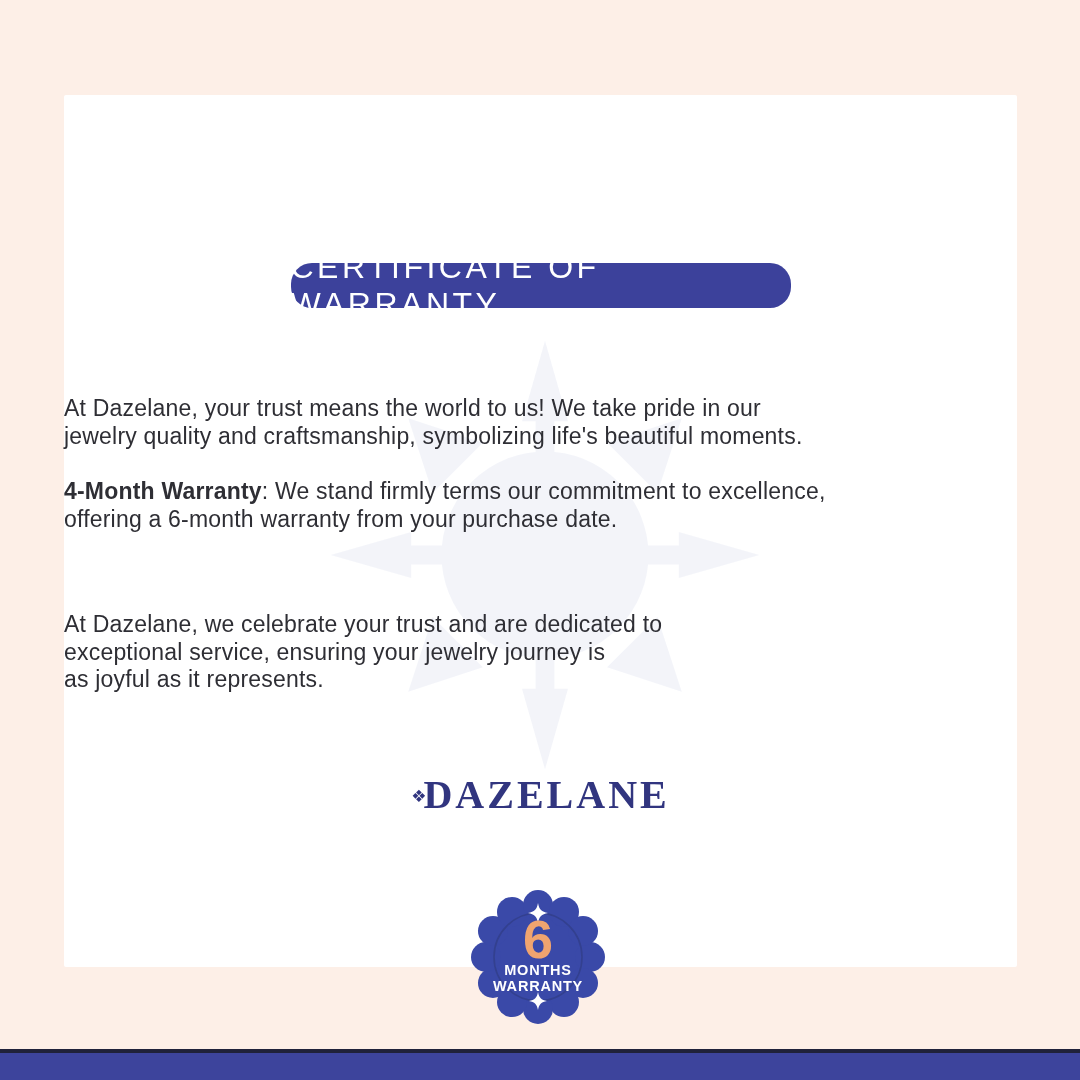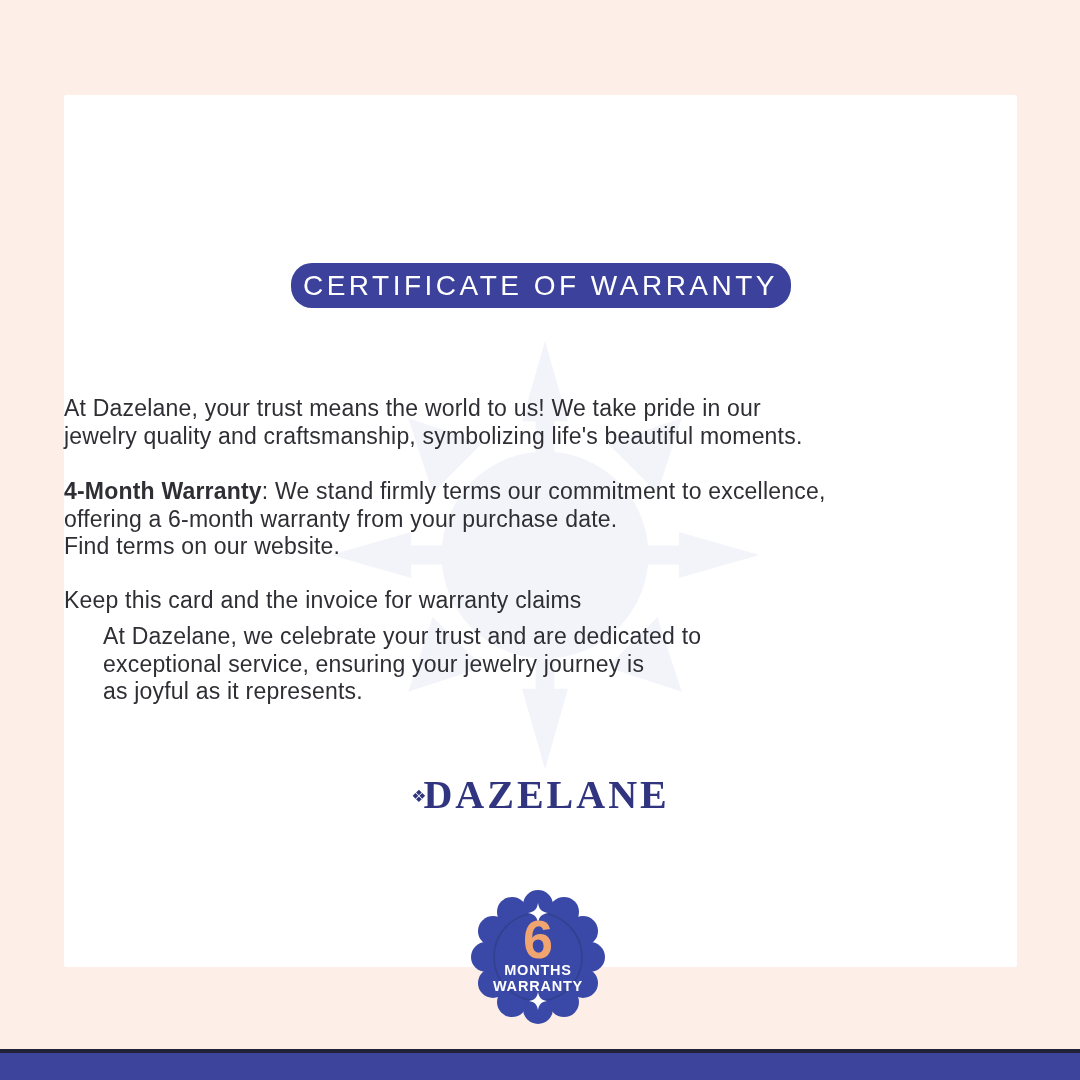--- a/index.html
+++ b/index.html
@@ -17,32 +17,32 @@
     opacity:0.06;pointer-events:none;
   }
   .watermark *{fill:var(--watermark,#4053a8);}
   .banner{
     position:absolute;left:50%;top:168px;transform:translateX(-50%);
     width:500px;height:45px;border-radius:21px;
     background:var(--banner,#3c419b);
     display:flex;align-items:center;justify-content:center;
   }
   .banner-label{
-    color:#ffffff;font-size:28px;font-weight:400;letter-spacing:3.5px;
+    color:#ffffff;font-size:32px;font-weight:400;letter-spacing:3.5px;
     font-family:"Liberation Sans",sans-serif;
   }
   .body-text{
     position:absolute;left:0;width:100%;text-align:left;
     color:var(--text,#2e2e34);font-size:23px;line-height:27.5px;
     letter-spacing:0.2px;
   }
   .p1{top:300px;}
   .p2{top:383px;}
   .p3{top:492px;}
-  .p4{top:528px;padding-left:39px;}
+  .p4{top:516px;}
   .bold-lead{font-weight:700;}
   .logo{
     position:absolute;left:0;top:676px;width:100%;text-align:center;
     color:var(--logo,#31357f);
     font-family:"Liberation Serif",serif;
     font-size:40px;font-weight:700;letter-spacing:3px;
   }
   .logo-ornament{
     font-family:"DejaVu Sans",sans-serif;
     font-size:17px;vertical-align:6px;margin-right:-3px;letter-spacing:0;
@@ -96,26 +96,22 @@
     </div>
 
     <div class="body-text p1">
       <div>At Dazelane, your trust means the world to us! We take pride in our</div>
       <div>jewelry quality and craftsmanship, symbolizing life's beautiful moments.</div>
     </div>
 
     <div class="body-text p2">
       <div><span class="bold-lead">4-Month Warranty</span><span>: We stand firmly terms our commitment to excellence,</span></div>
       <div>offering a 6-month warranty from your purchase date.</div>
-      <div>Find terms on our website.</div>
     </div>
 
-    <div class="body-text p3">
-      <div>Keep this card and the invoice for warranty claims</div>
-    </div>
 
     <div class="body-text p4">
       <div>At Dazelane, we celebrate your trust and are dedicated to</div>
       <div>exceptional service, ensuring your jewelry journey is</div>
       <div>as joyful as it represents.</div>
     </div>
 
     <div class="logo">
       <span class="logo-ornament">❖</span><span>DAZELANE</span>
     </div>

